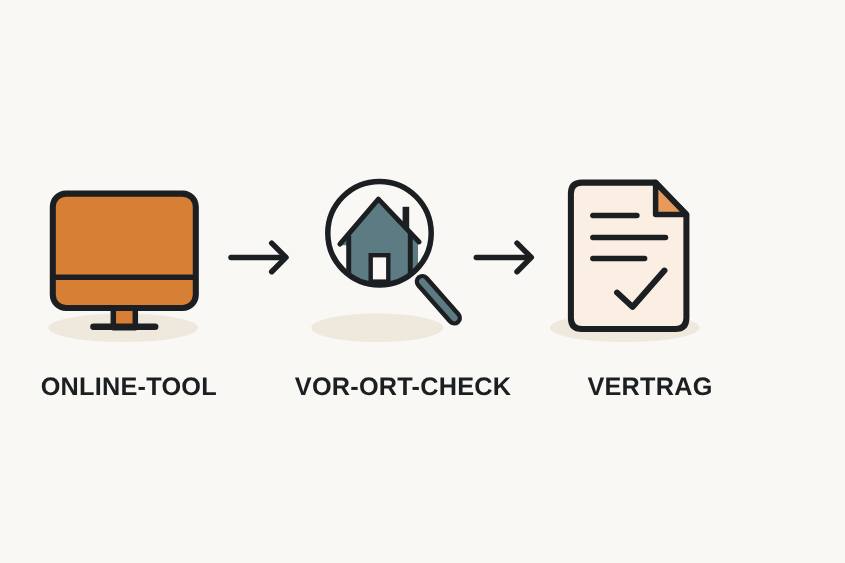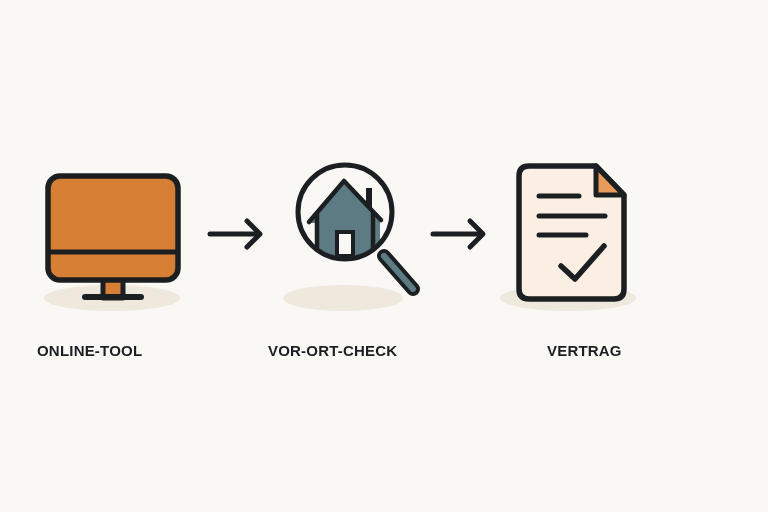--- a/index.html
+++ b/index.html
@@ -21,21 +21,21 @@
       left: 0;
       top: 0;
       width: 768px;
       height: 512px;
     }
     .label {
       position: absolute;
       top: 336px;
       font-family: "Liberation Sans", "DejaVu Sans", sans-serif;
       font-weight: 700;
-      font-size: 15px;
+      font-size: 23px;
       letter-spacing: 0.2px;
       color: #1c1f22;
       white-space: nowrap;
       line-height: 30px;
     }
   </style>
 </head>
 <body>
 
 <div class="canvas">
@@ -103,14 +103,14 @@
       <line x1="539" y1="196" x2="579" y2="196" stroke="#1c1f22" stroke-width="5" stroke-linecap="round"></line>
       <line x1="539" y1="216" x2="605" y2="216" stroke="#1c1f22" stroke-width="5" stroke-linecap="round"></line>
       <line x1="539" y1="235" x2="586" y2="235" stroke="#1c1f22" stroke-width="5" stroke-linecap="round"></line>
 
       <polyline points="561,266 575,279 604,246" fill="none" stroke="#1c1f22" stroke-width="5.5" stroke-linecap="round" stroke-linejoin="round"></polyline>
     </g>
   </svg>
 
   <div class="label" style="left:37px;">ONLINE-TOOL</div>
   <div class="label" style="left:268px;">VOR-ORT-CHECK</div>
-  <div class="label" style="left:547px;">VERTRAG</div>
+  <div class="label" style="left:534px;">VERTRAG</div>
 </div>
 
 </body></html>

